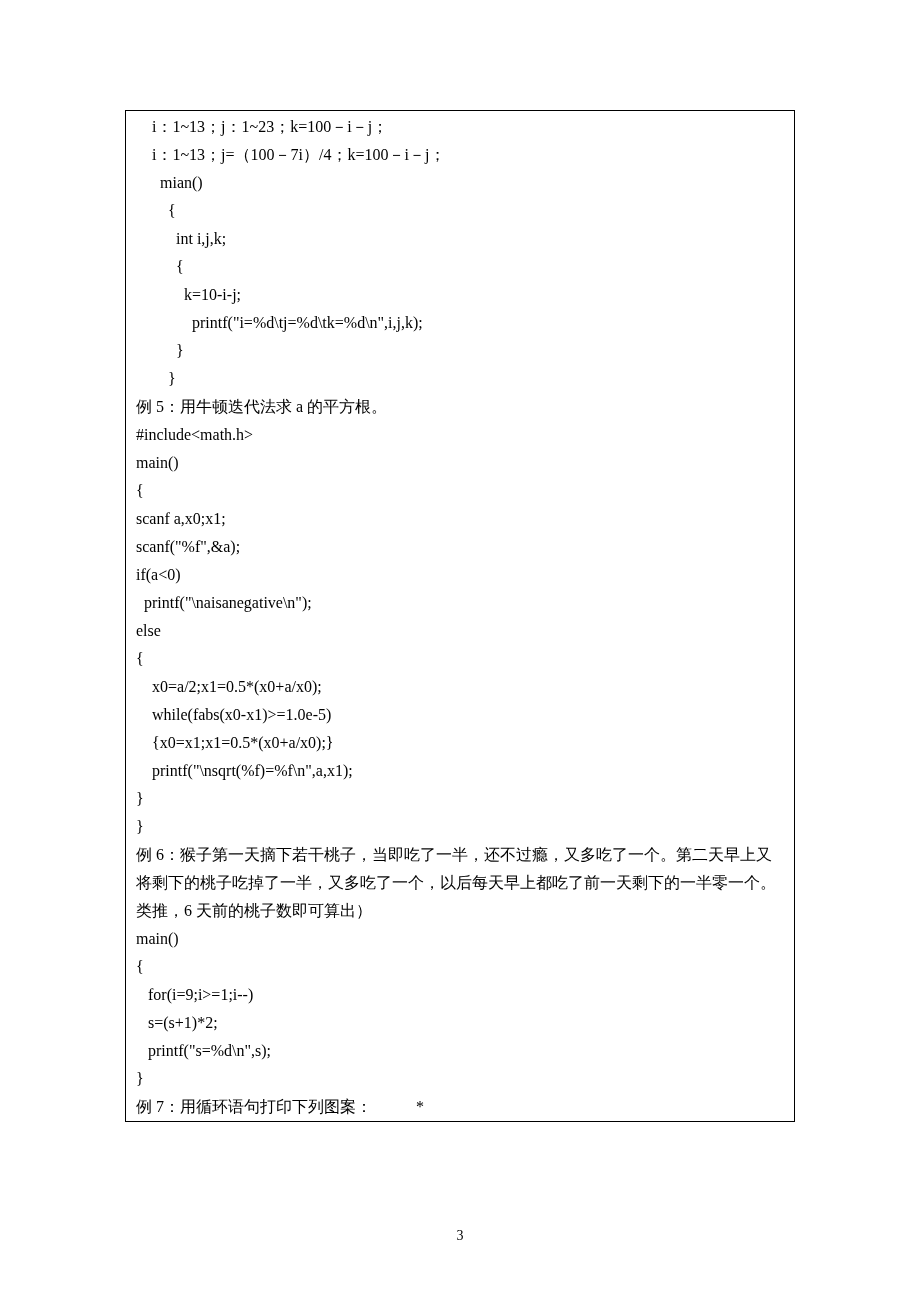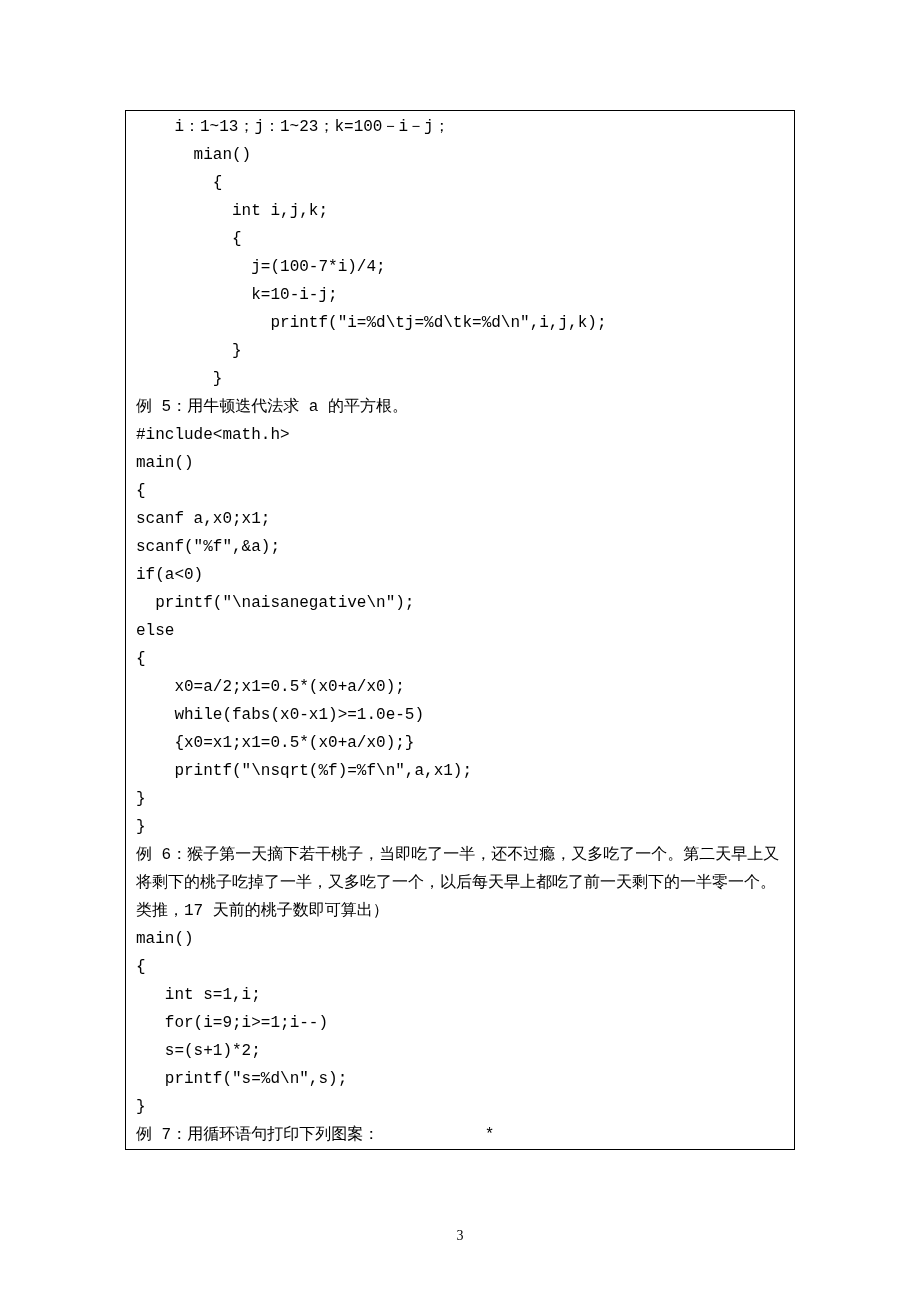--- a/index.html
+++ b/index.html
@@ -1,31 +1,31 @@
 <!DOCTYPE html>
 <html><head>
 <meta charset="utf-8">
 <style>
 body{margin:0;background:#fff;font-family:SimSun,"Songti SC",serif;font-size:16px;line-height:1.75;color:#000}
 .page{width:920px;height:1302px;margin:0 auto;position:relative;box-sizing:border-box;padding:110px 125px 0 125px}
 .box{border:1px solid #000;padding:2px 10px 0 10px;box-sizing:border-box}
-.line{white-space:pre;font-family:Liberation Mono, monospace}
+.line{white-space:pre;font-family:Liberation Serif, serif}
 .pagenum{position:absolute;bottom:54px;left:0;right:0;text-align:center;font-family:"Times New Roman",serif;font-size:14px}
 </style>
 </head>
 <body>
 
 <div class="page">
   <div class="box">
     <div class="line">    i：1~13；j：1~23；k=100－i－j；</div>
+    <div class="line">    i：1~13；j=（100－7i）/4；k=100－i－j；</div>
     <div class="line">      mian()</div>
     <div class="line">        {</div>
     <div class="line">          int i,j,k;</div>
     <div class="line">          {</div>
-    <div class="line">            j=(100-7*i)/4;</div>
     <div class="line">            k=10-i-j;</div>
     <div class="line">              printf("i=%d\tj=%d\tk=%d\n",i,j,k);</div>
     <div class="line">          }</div>
     <div class="line">        }</div>
     <div class="line">例 5：用牛顿迭代法求 a 的平方根。</div>
     <div class="line">#include&lt;math.h&gt;</div>
     <div class="line">main()</div>
     <div class="line">{</div>
     <div class="line">scanf a,x0;x1;</div>
     <div class="line">scanf("%f",&amp;a);</div>
@@ -34,24 +34,23 @@
     <div class="line">else</div>
     <div class="line">{</div>
     <div class="line">    x0=a/2;x1=0.5*(x0+a/x0);</div>
     <div class="line">    while(fabs(x0-x1)&gt;=1.0e-5)</div>
     <div class="line">    {x0=x1;x1=0.5*(x0+a/x0);}</div>
     <div class="line">    printf("\nsqrt(%f)=%f\n",a,x1);</div>
     <div class="line">}</div>
     <div class="line">}</div>
     <div class="line">例 6：猴子第一天摘下若干桃子，当即吃了一半，还不过瘾，又多吃了一个。第二天早上又</div>
     <div class="line">将剩下的桃子吃掉了一半，又多吃了一个，以后每天早上都吃了前一天剩下的一半零一个。</div>
-    <div class="line">类推，17 天前的桃子数即可算出）</div>
+    <div class="line">类推，6 天前的桃子数即可算出）</div>
     <div class="line">main()</div>
     <div class="line">{</div>
-    <div class="line">   int s=1,i;</div>
     <div class="line">   for(i=9;i&gt;=1;i--)</div>
     <div class="line">   s=(s+1)*2;</div>
     <div class="line">   printf("s=%d\n",s);</div>
     <div class="line">}</div>
     <div class="line">例 7：用循环语句打印下列图案：           *</div>
 
   </div>
   <div class="pagenum">3</div>
 </div>
 

